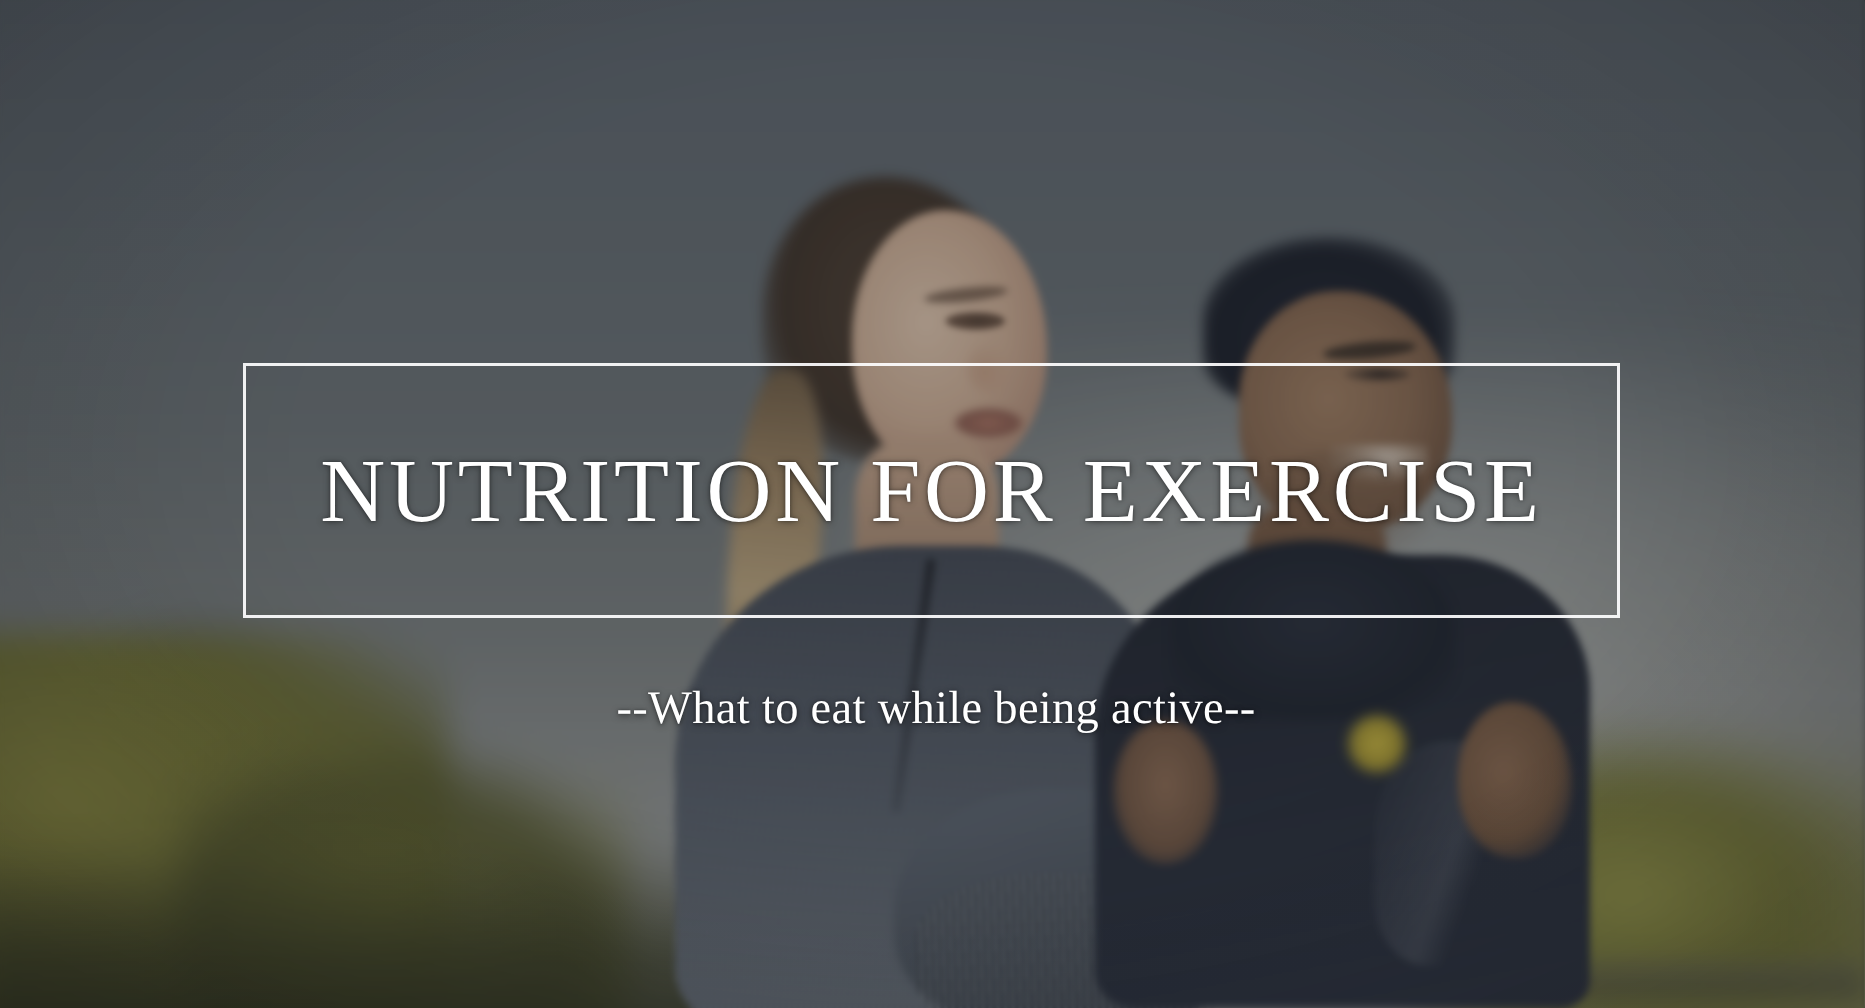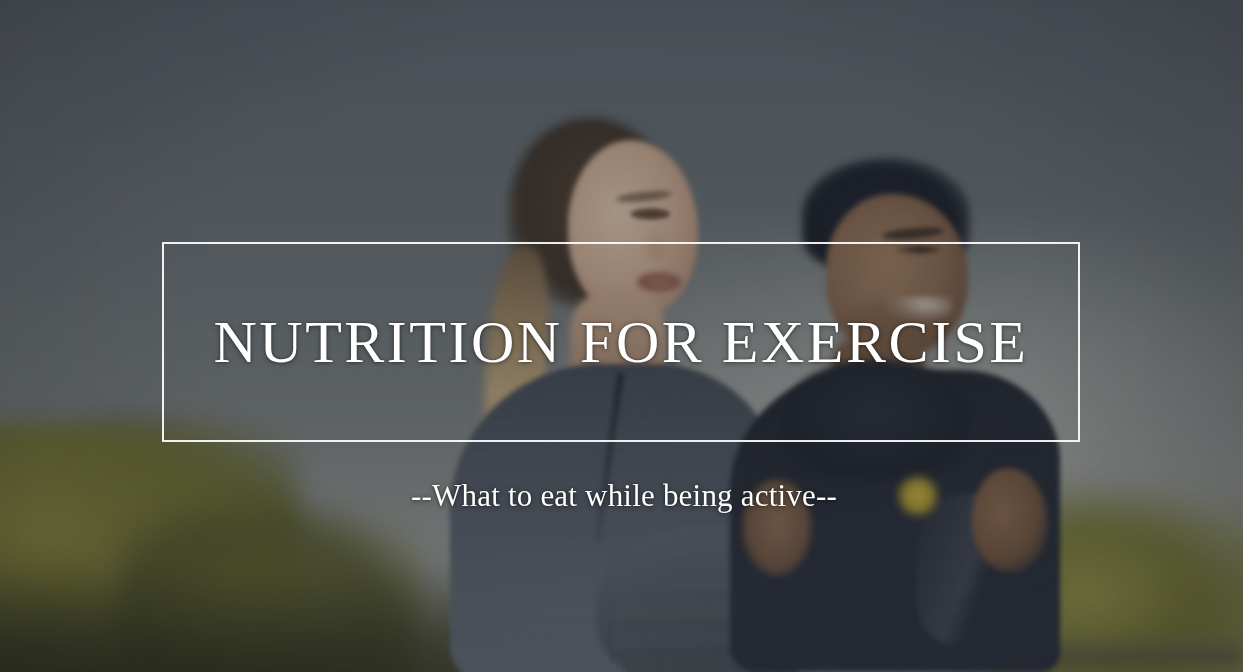--- a/index.html
+++ b/index.html
@@ -385,21 +385,21 @@
   .content {
     position: absolute;
     inset: 0;
   }
 
   .title-frame {
     position: absolute;
     left: 162px;
     top: 242px;
     width: 918px;
-    height: 200px;
+    height: 170px;
     border: 2px solid rgba(255,255,255,0.92);
     box-sizing: border-box;
     display: flex;
     align-items: center;
     justify-content: center;
   }
 
   .title {
     color: #ffffff;
     font-size: 60px;
@@ -417,21 +417,20 @@
     left: 5px;
     right: 0;
     top: 455px;
     text-align: center;
     color: #ffffff;
     font-size: 31px;
     line-height: 1.1;
     letter-spacing: 0.2px;
     text-shadow: 0 1px 5px rgba(0,0,0,0.5), 0 0 2px rgba(0,0,0,0.4);
     white-space: nowrap;
-    margin-top: 24px;
   }
 </style>
 </head>
 <body>
 
 <div id="slide">
 
   <div class="photo">
     <div class="sky"></div>
     <div class="haze"></div>

